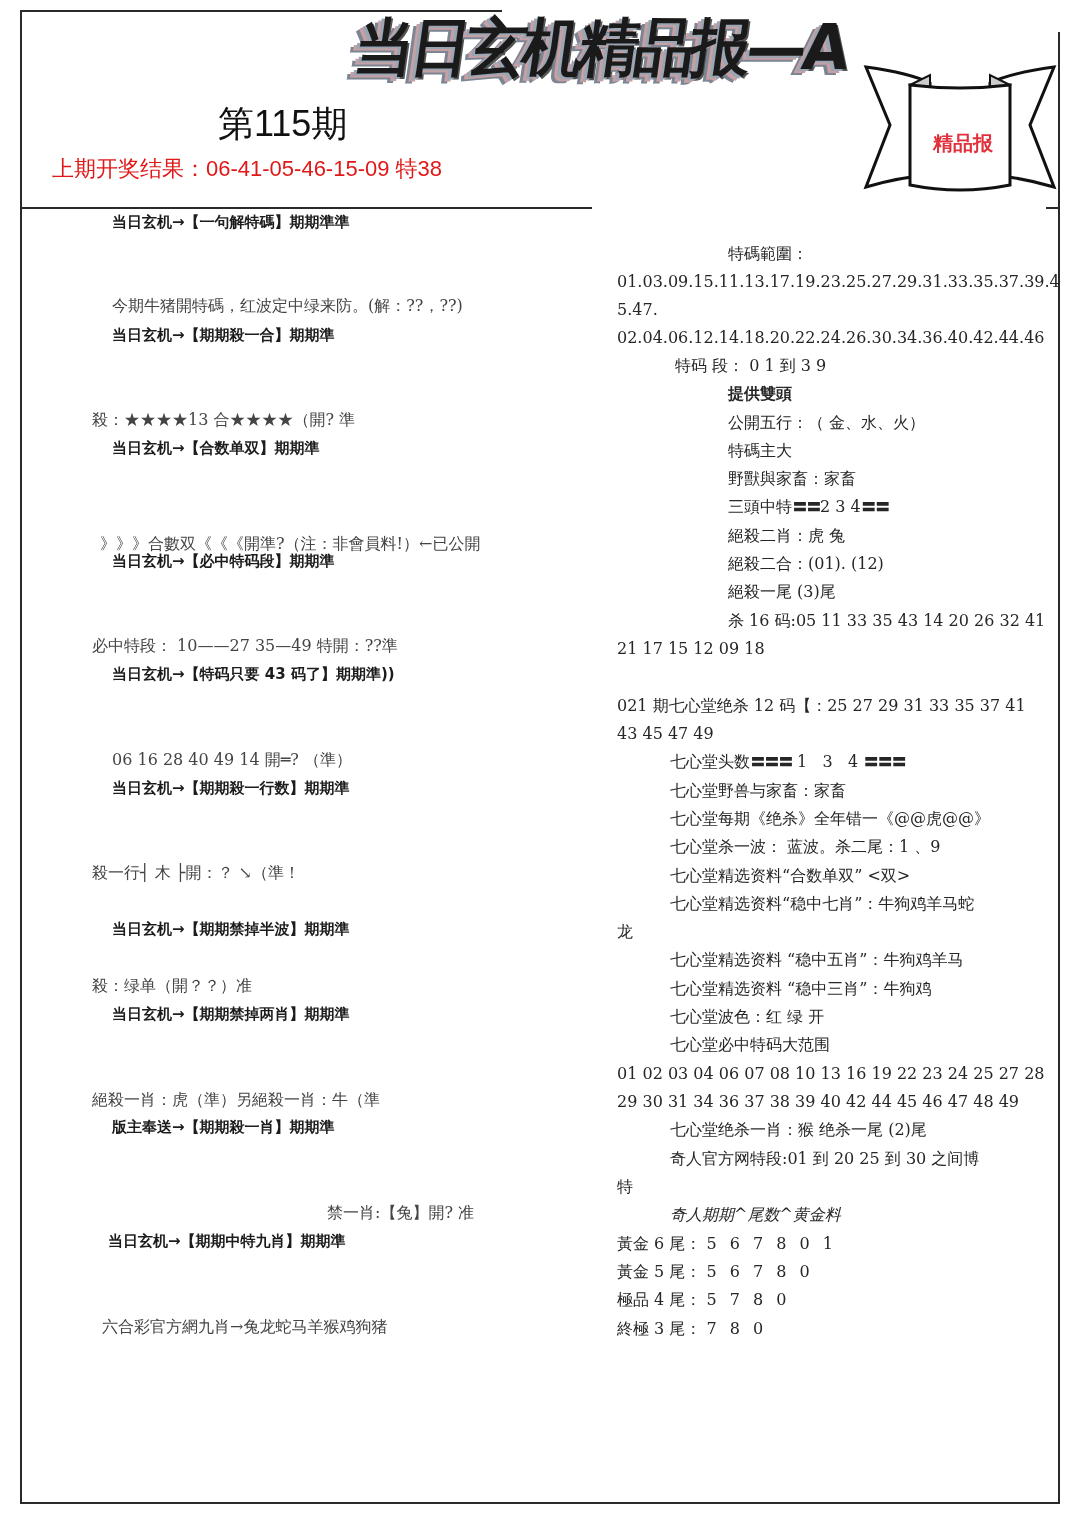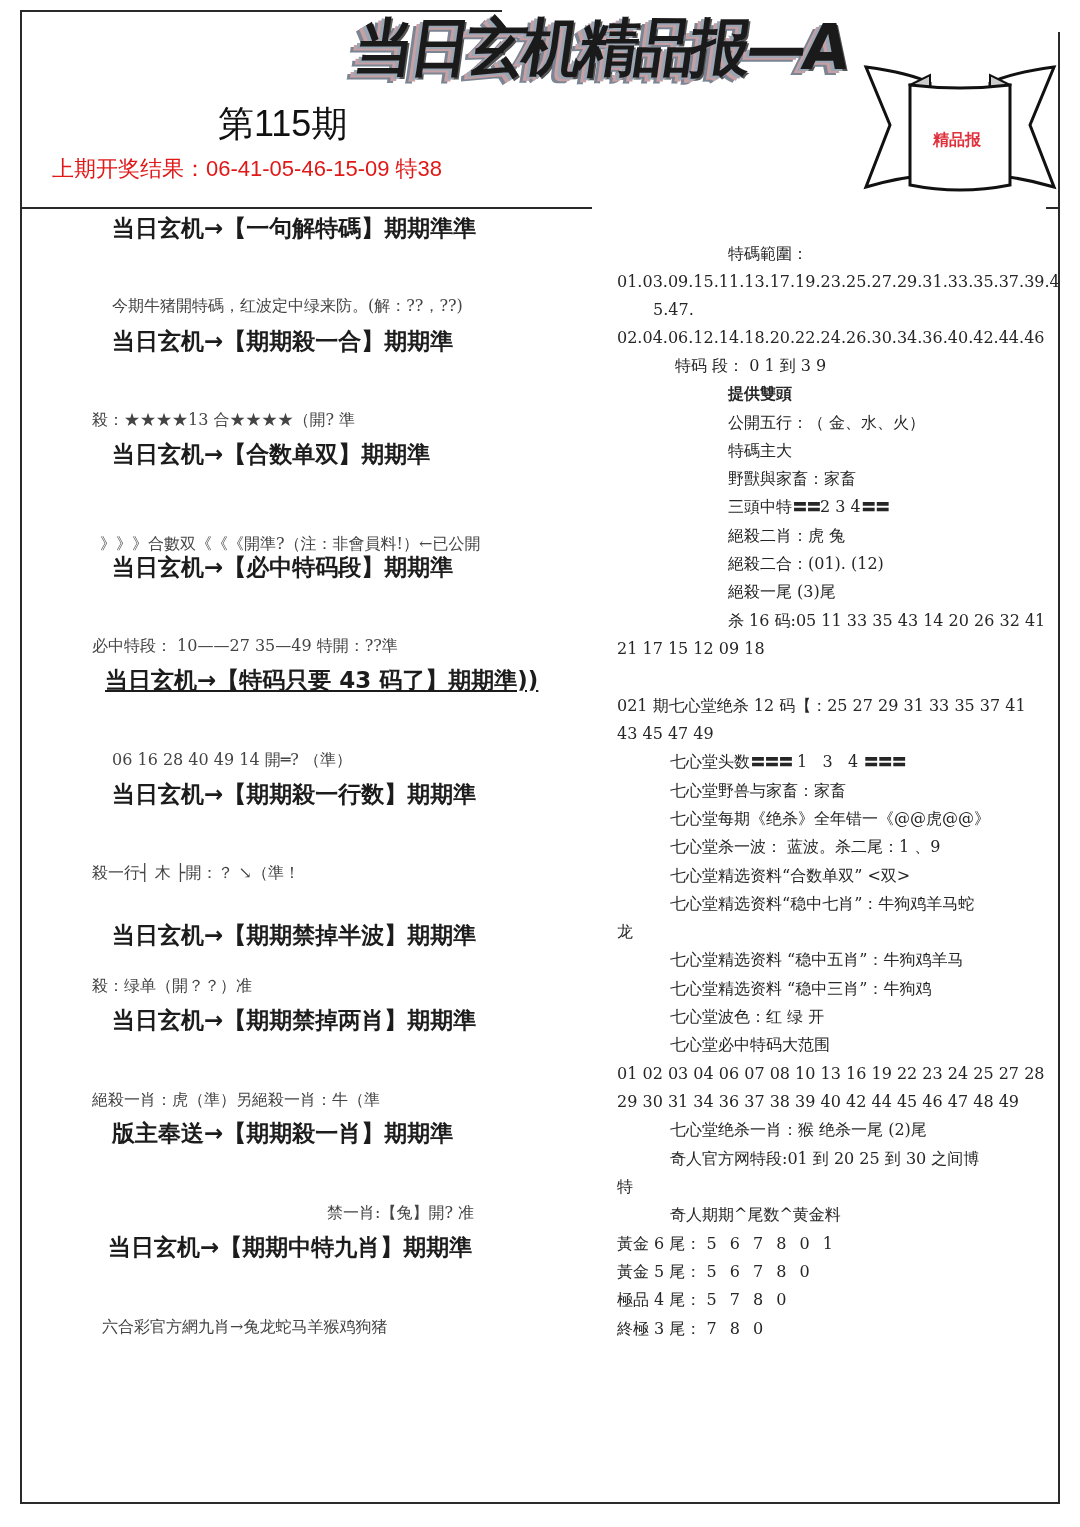--- a/index.html
+++ b/index.html
@@ -11,22 +11,22 @@
       position: absolute; left: 355px; top: 12px; font-family: "DejaVu Sans", sans-serif;
       font-size: 60px; font-weight: bold; letter-spacing: -4px; line-height: 70px;
       color: #1a1a1a;
       text-shadow: -3px 2px 0 #9aa6b4, -6px 4px 0 #c7a0a4, -9px 6px 0 #7b8593, 2px 2px 0 #555;
       transform: skewX(-8deg) scaleY(1.05);
     }
     .issue { left: 218px; top: 100px; font-family: "Liberation Sans", sans-serif; font-size: 36px; color: #111; }
     .prev-result { left: 52px; top: 154px; font-family: "Liberation Sans", sans-serif; font-size: 22px; color: #e01818; }
     .ribbon { position: absolute; left: 860px; top: 55px; width: 200px; height: 140px; }
     .ribbon-label { position: absolute; left: 933px; top: 130px; font-family: "DejaVu Sans", sans-serif;
-                    font-size: 16px; color: #e0303c; font-weight: bold; }
-    .left-col .head { font-family: "DejaVu Sans", sans-serif; font-weight: bold; font-size: 23px; color: #1c1c1c; }
+                    font-size: 20px; color: #e0303c; font-weight: bold; }
+    .left-col .head { font-family: "DejaVu Sans", sans-serif; font-weight: bold; font-size: 15px; color: #1c1c1c; }
     .left-col .sub { font-family: "DejaVu Serif", serif; font-size: 16px; color: #444; }
     .right-col .r { font-family: "DejaVu Serif", serif; font-size: 16px; color: #262626; }
     .bars { font-weight: bold; letter-spacing: -2px; }
   </style>
 </head>
 <body>
 
 <div class="line" style="left:20px;top:10px;width:482px;height:2px;"></div>
 <div class="line" style="left:20px;top:10px;width:2px;height:1493px;"></div>
 <div class="line" style="left:20px;top:1502px;width:1040px;height:2px;"></div>
@@ -49,38 +49,38 @@
 
 <div class="left-col">
   <div class="abs head" style="left:112px;top:213px;">当日玄机→【一句解特碼】期期準準</div>
   <div class="abs sub" style="left:112px;top:296px;">今期牛猪開特碼，红波定中绿来防。(解：??，??)</div>
   <div class="abs head" style="left:112px;top:326px;">当日玄机→【期期殺一合】期期準</div>
   <div class="abs sub" style="left:92px;top:410px;">殺：★★★★13 合★★★★（開? 準</div>
   <div class="abs head" style="left:112px;top:439px;">当日玄机→【合数单双】期期準</div>
   <div class="abs sub" style="left:100px;top:534px;">》》》合數双《《《開準?（注：非會員料!）←已公開</div>
   <div class="abs head" style="left:112px;top:552px;">当日玄机→【必中特码段】期期準</div>
   <div class="abs sub" style="left:92px;top:636px;">必中特段：  10——27 35—49 特開：??準</div>
-  <div class="abs head" style="left:105px;top:665px;text-decoration:underline;">当日玄机→【特码只要 43 码了】期期準))</div>
+  <div class="abs head" style="left:112px;top:665px;">当日玄机→【特码只要 43 码了】期期準))</div>
   <div class="abs sub" style="left:112px;top:750px;">06 16 28 40 49 14              開═? （準）</div>
   <div class="abs head" style="left:112px;top:779px;">当日玄机→【期期殺一行数】期期準</div>
   <div class="abs sub" style="left:92px;top:863px;">殺一行┤ 木 ├開：？ ↘（準！</div>
   <div class="abs head" style="left:112px;top:892px;margin-top:28px;">当日玄机→【期期禁掉半波】期期準</div>
   <div class="abs sub" style="left:92px;top:976px;">殺：绿单（開？？）准</div>
   <div class="abs head" style="left:112px;top:1005px;">当日玄机→【期期禁掉两肖】期期準</div>
   <div class="abs sub" style="left:92px;top:1090px;">絕殺一肖：虎（準）另絕殺一肖：牛（準</div>
   <div class="abs head" style="left:112px;top:1118px;">版主奉送→【期期殺一肖】期期準</div>
   <div class="abs sub" style="left:327px;top:1203px;">禁一肖:【兔】開? 准</div>
   <div class="abs head" style="left:108px;top:1232px;">当日玄机→【期期中特九肖】期期準</div>
   <div class="abs sub" style="left:102px;top:1317px;">六合彩官方網九肖→兔龙蛇马羊猴鸡狗猪</div>
 </div>
 
 <div class="right-col">
   <div class="abs r" style="left:728px;top:244px;">特碼範圍：</div>
   <div class="abs r" style="left:617px;top:272px;">01.03.09.15.11.13.17.19.23.25.27.29.31.33.35.37.39.4</div>
-  <div class="abs r" style="left:653px;top:300px;">5.47.</div>
+  <div class="abs r" style="left:617px;top:300px;">5.47.</div>
   <div class="abs r" style="left:617px;top:328px;">02.04.06.12.14.18.20.22.24.26.30.34.36.40.42.44.46</div>
   <div class="abs r" style="left:675px;top:356px;">特码 段： 0 1 到 3 9</div>
   <div class="abs r" style="left:728px;top:384px;font-weight:bold;">提供雙頭</div>
   <div class="abs r" style="left:728px;top:413px;">公開五行：（ 金、水、火）</div>
   <div class="abs r" style="left:728px;top:441px;">特碼主大</div>
   <div class="abs r" style="left:728px;top:469px;">野獸與家畜：家畜</div>
   <div class="abs r" style="left:728px;top:497px;">
     <span>三頭中特</span><span class="bars">〓〓</span><span>2 3 4</span><span class="bars">〓〓</span>
   </div>
   <div class="abs r" style="left:728px;top:526px;">絕殺二肖：虎 兔</div>
@@ -103,21 +103,21 @@
   <div class="abs r" style="left:617px;top:922px;">龙</div>
   <div class="abs r" style="left:670px;top:950px;">七心堂精选资料 “稳中五肖”：牛狗鸡羊马</div>
   <div class="abs r" style="left:670px;top:979px;">七心堂精选资料 “稳中三肖”：牛狗鸡</div>
   <div class="abs r" style="left:670px;top:1007px;">七心堂波色：红 绿 开</div>
   <div class="abs r" style="left:670px;top:1035px;">七心堂必中特码大范围</div>
   <div class="abs r" style="left:617px;top:1064px;">01 02 03 04 06 07 08 10 13 16 19 22 23 24 25 27 28</div>
   <div class="abs r" style="left:617px;top:1092px;">29 30 31 34 36 37 38 39 40 42 44 45 46 47 48 49</div>
   <div class="abs r" style="left:670px;top:1120px;">七心堂绝杀一肖：猴 绝杀一尾 (2)尾</div>
   <div class="abs r" style="left:670px;top:1149px;">奇人官方网特段:01 到 20 25 到 30 之间博</div>
   <div class="abs r" style="left:617px;top:1177px;">特</div>
-  <div class="abs r" style="left:670px;top:1205px;">奇人期期^尾数^黄金料</div>
+  <div class="abs r" style="left:670px;top:1205px;font-style:italic;">奇人期期^尾数^黄金料</div>
   <div class="abs r" style="left:617px;top:1234px;">
     <span>黃金 6 尾：</span>
     <span style="letter-spacing:4px;">5 6 7 8 0 1</span>
   </div>
   <div class="abs r" style="left:617px;top:1262px;">
     <span>黃金 5 尾：</span>
     <span style="letter-spacing:4px;">5 6 7 8 0</span>
   </div>
   <div class="abs r" style="left:617px;top:1290px;">
     <span>極品 4 尾：</span>

